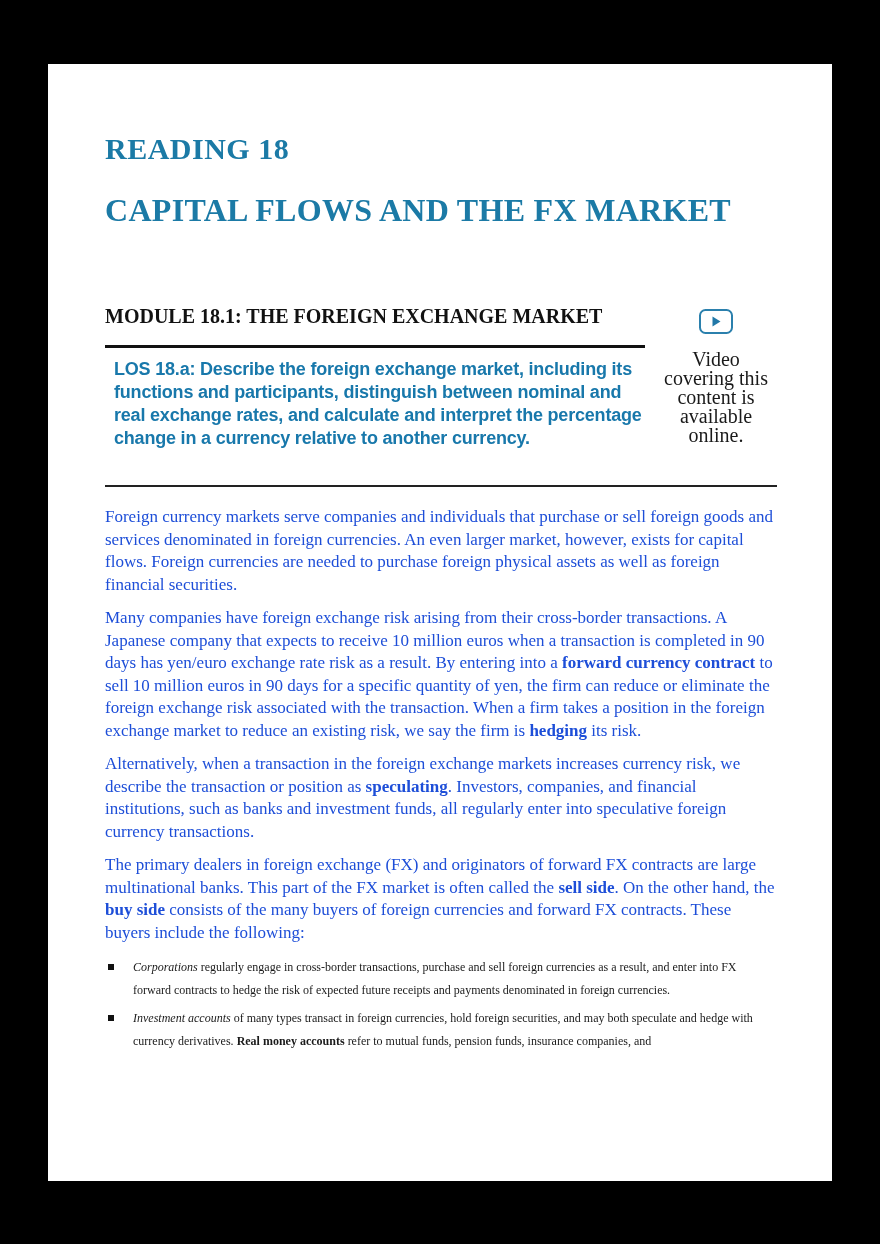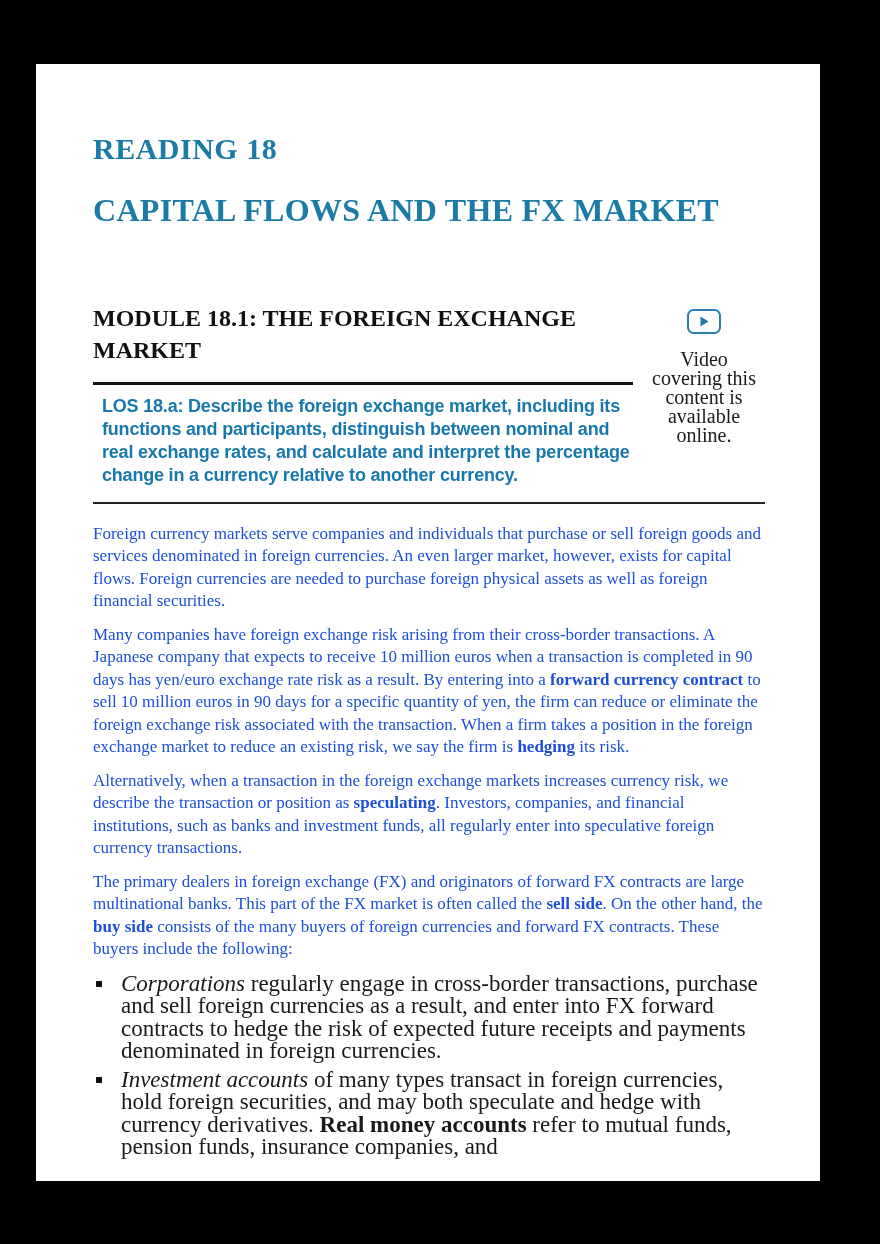--- a/index.html
+++ b/index.html
@@ -12,21 +12,21 @@
     font-family: "Liberation Serif", serif;
   }
   .stage {
     position: relative;
     width: 880px;
     height: 1244px;
     background: #000000;
   }
   .page {
     position: absolute;
-    left: 36px;
+    left: 48px;
     top: 64px;
     width: 784px;
     height: 1117px;
     background: #ffffff;
     overflow: hidden;
     box-sizing: border-box;
     padding: 68px 55px 0 57px;
   }
   .reading-label {
     margin: 0 0 26px 0;
@@ -62,21 +62,21 @@
     margin-bottom: 16px;
   }
   .video-note {
     font-size: 20px;
     line-height: 19px;
     color: #1a1a1a;
     font-family: "Liberation Serif", serif;
   }
   .module-heading {
     margin: 0;
-    font-size: 24px;
+    font-size: 20px;
     line-height: 1.32;
     font-weight: bold;
     color: #111111;
     font-family: "Liberation Serif", serif;
   }
   .rule-thick {
     overflow: hidden; 
     border-top: 3px solid #111111;
     height: 0;
     margin: 15px 0 10px 0;
@@ -107,21 +107,21 @@
   .body-text .i { font-style: italic; }
   ul.bullets {
     list-style: none;
     margin: 12px 0 0 0;
     padding: 0;
   }
   ul.bullets li {
     position: relative;
     padding-left: 28px;
     margin-bottom: 6px;
-    font-size: 23px;
+    font-size: 12px;
     line-height: 22.5px;
     color: #1a1a1a;
     font-family: "Liberation Serif", serif;
   }
   ul.bullets li::before {
     content: "";
     position: absolute;
     left: 3px;
     top: 8px;
     width: 6px;

